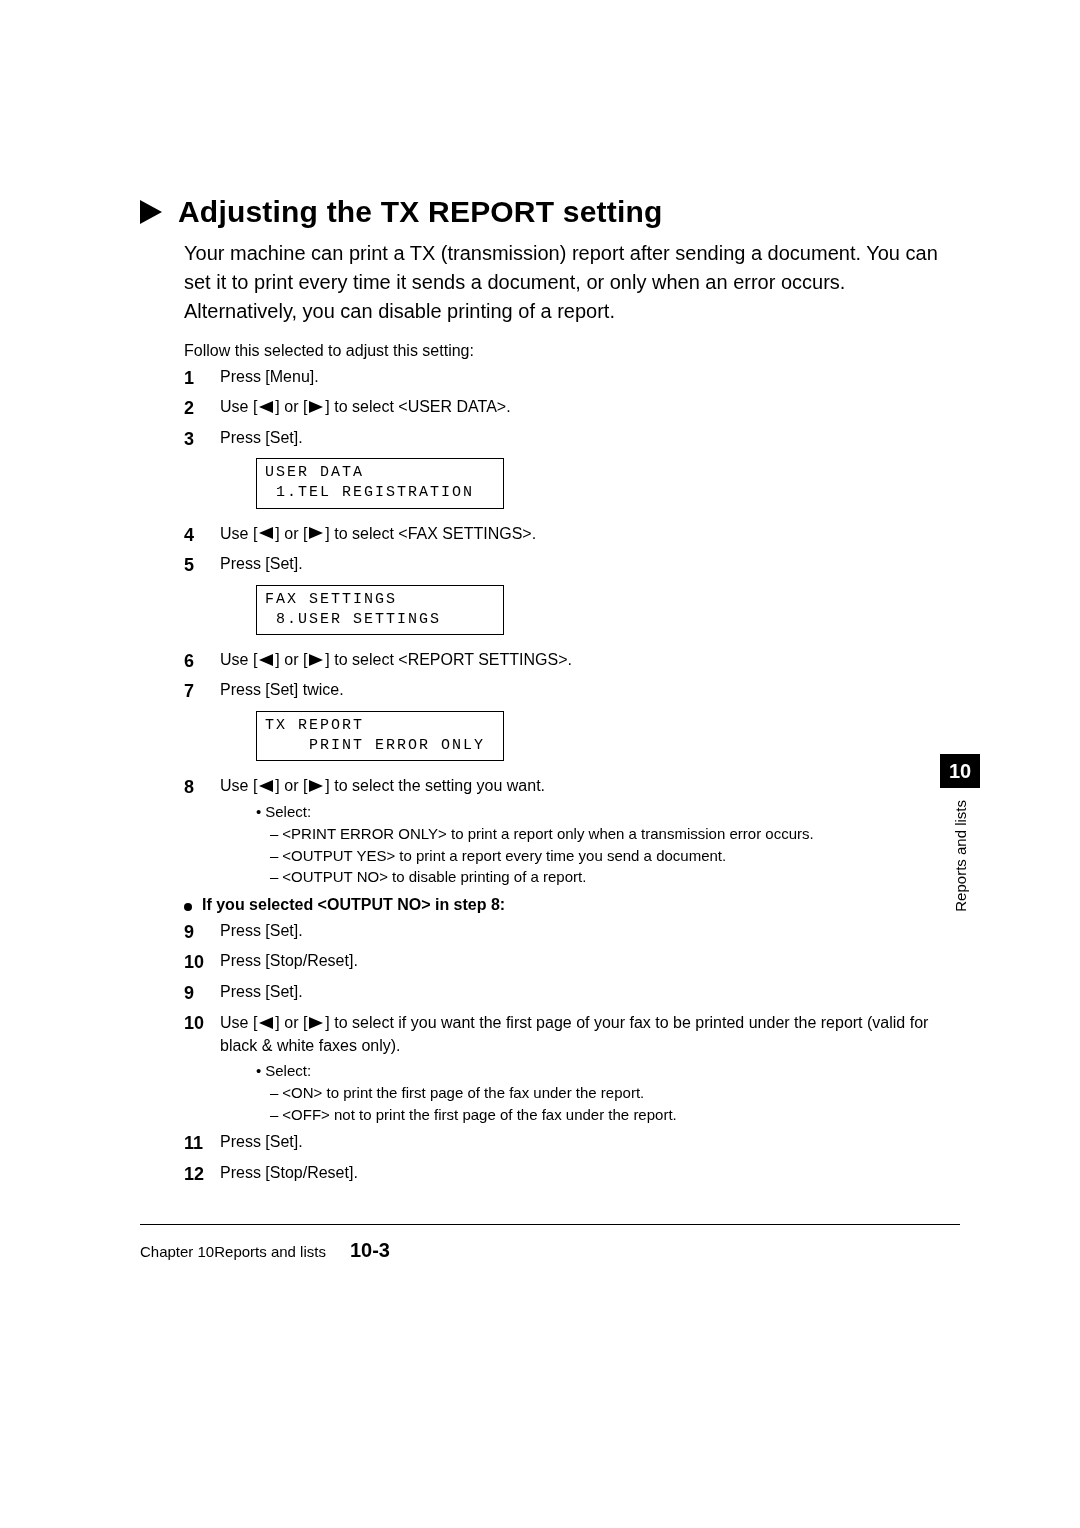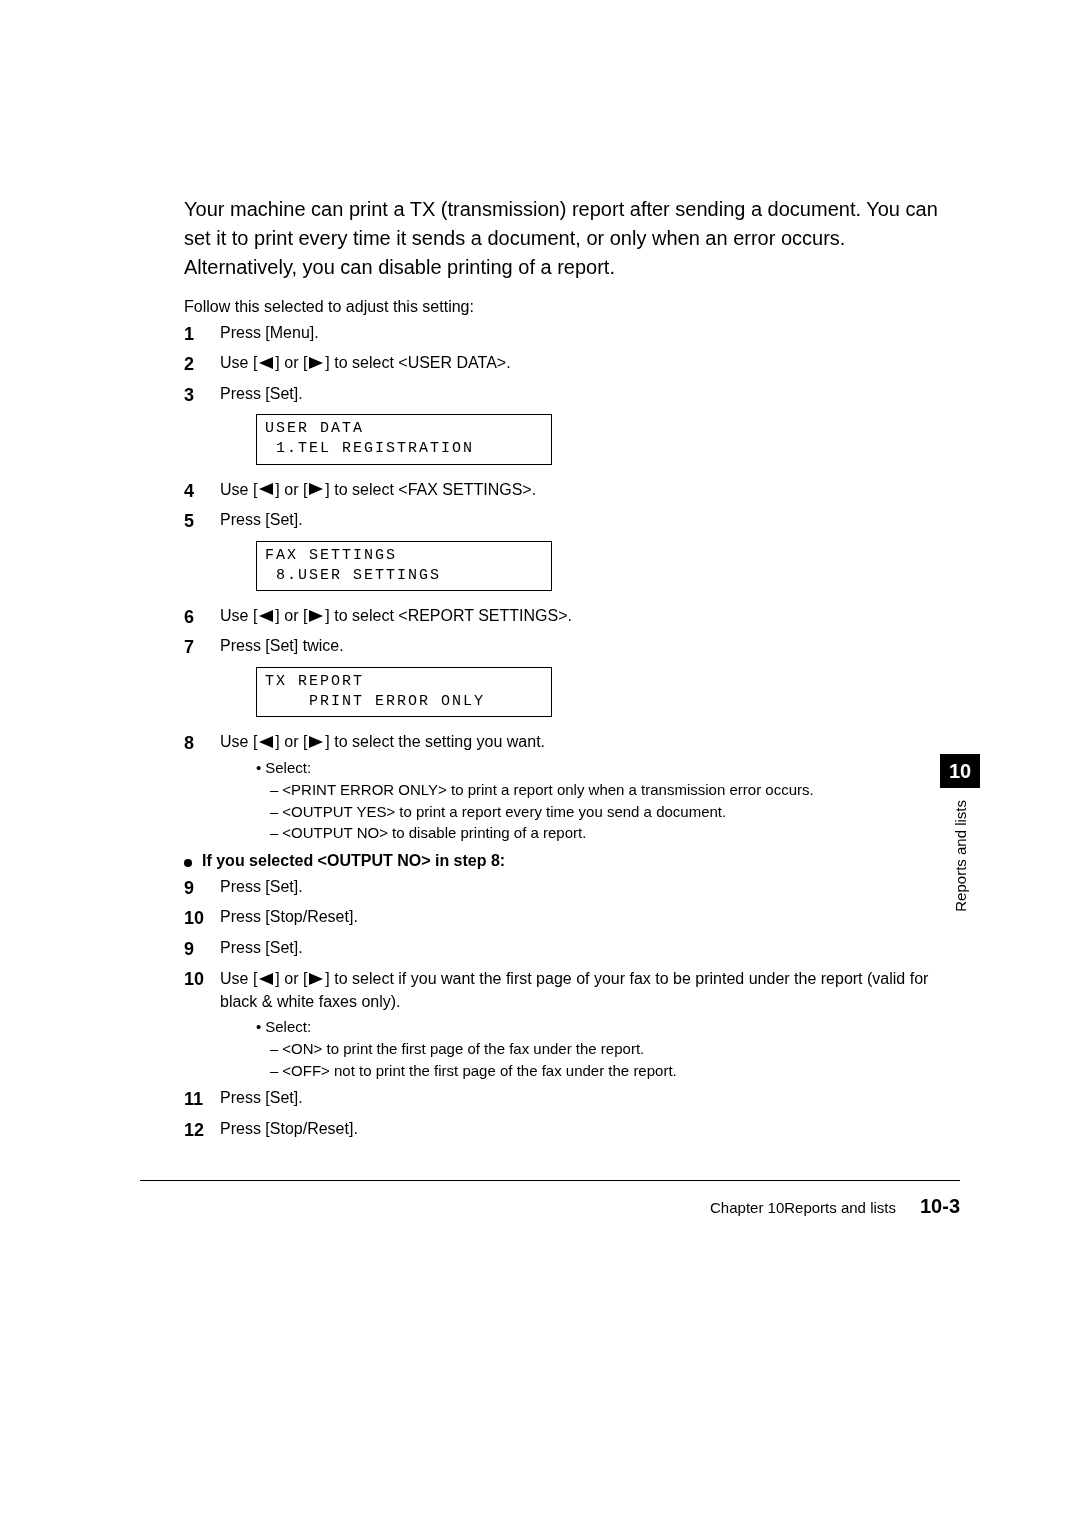--- a/index.html
+++ b/index.html
@@ -42,21 +42,21 @@
     display:inline-block; margin:0 2px;
   }
   .lcd {
     border:1px solid #000;
     font-family: "Courier New", monospace;
     letter-spacing:2px;
     font-size:15px;
     line-height:1.35;
     padding:4px 8px;
     margin:10px 0 8px 36px;
-    width:296px;
+    width:248px;
     white-space:pre;
   }
   .sub { margin:4px 0 0 36px; font-size:15px; line-height:1.45; }
   .sub .dot { margin-right:4px; }
   .sub .dash { margin:0 4px 0 14px; }
   .bullet-head {
     display:flex; align-items:flex-start; margin:8px 0 0 0;
   }
   .bullet-head .disc {
     width:8px; height:8px; background:#000; border-radius:50%;
@@ -73,31 +73,37 @@
     font-size:20px; width:40px; height:34px;
     display:flex; align-items:center; justify-content:center;
   }
   .side-tab .vt {
     writing-mode: vertical-rl; transform: rotate(180deg);
     font-size:15px; margin-top:12px;
   }
 
   .hr { border-top:1px solid #000; margin:38px 0 14px 0; }
   .footer {
-    display:flex; justify-content:flex-end; align-items:baseline;
+    display:flex; justify-content:flex-start; align-items:baseline;
     font-size:15px; padding:0 0 0 0;
   }
   .footer .right { display:flex; align-items:baseline; gap:24px; }
   .footer .pnum { font-size:20px; font-weight:700; }
 </style>
 </head>
 <body>
 
 <div class="page">
 
+  <div class="heading-row">
+    <svg class="tri" width="22" height="24" viewBox="0 0 22 24">
+        <polygon points="0,0 22,12 0,24" fill="#000"></polygon>
+      </svg>
+    <h1>Adjusting the TX REPORT setting</h1>
+  </div>
 
   <p class="intro">Your machine can print a TX (transmission) report after sending a document. You can set it to print every time it sends a document, or only when an error occurs. Alternatively, you can disable printing of a report.</p>
   <p class="intro2">Follow this selected to adjust this setting:</p>
 
   <div class="steps">
 
     <div class="step">
       <div class="num">1</div>
       <div class="body">
           <div class="label">

